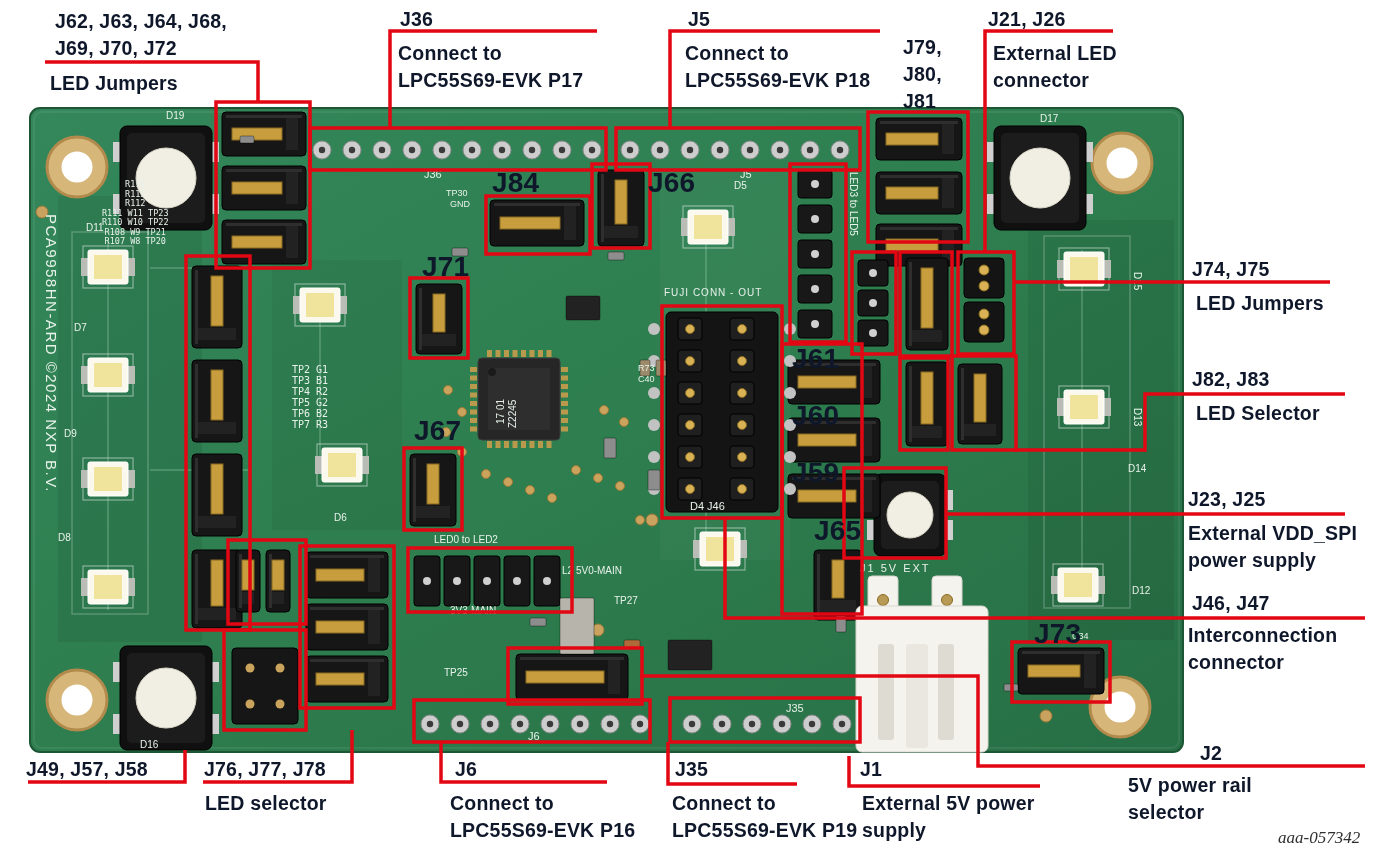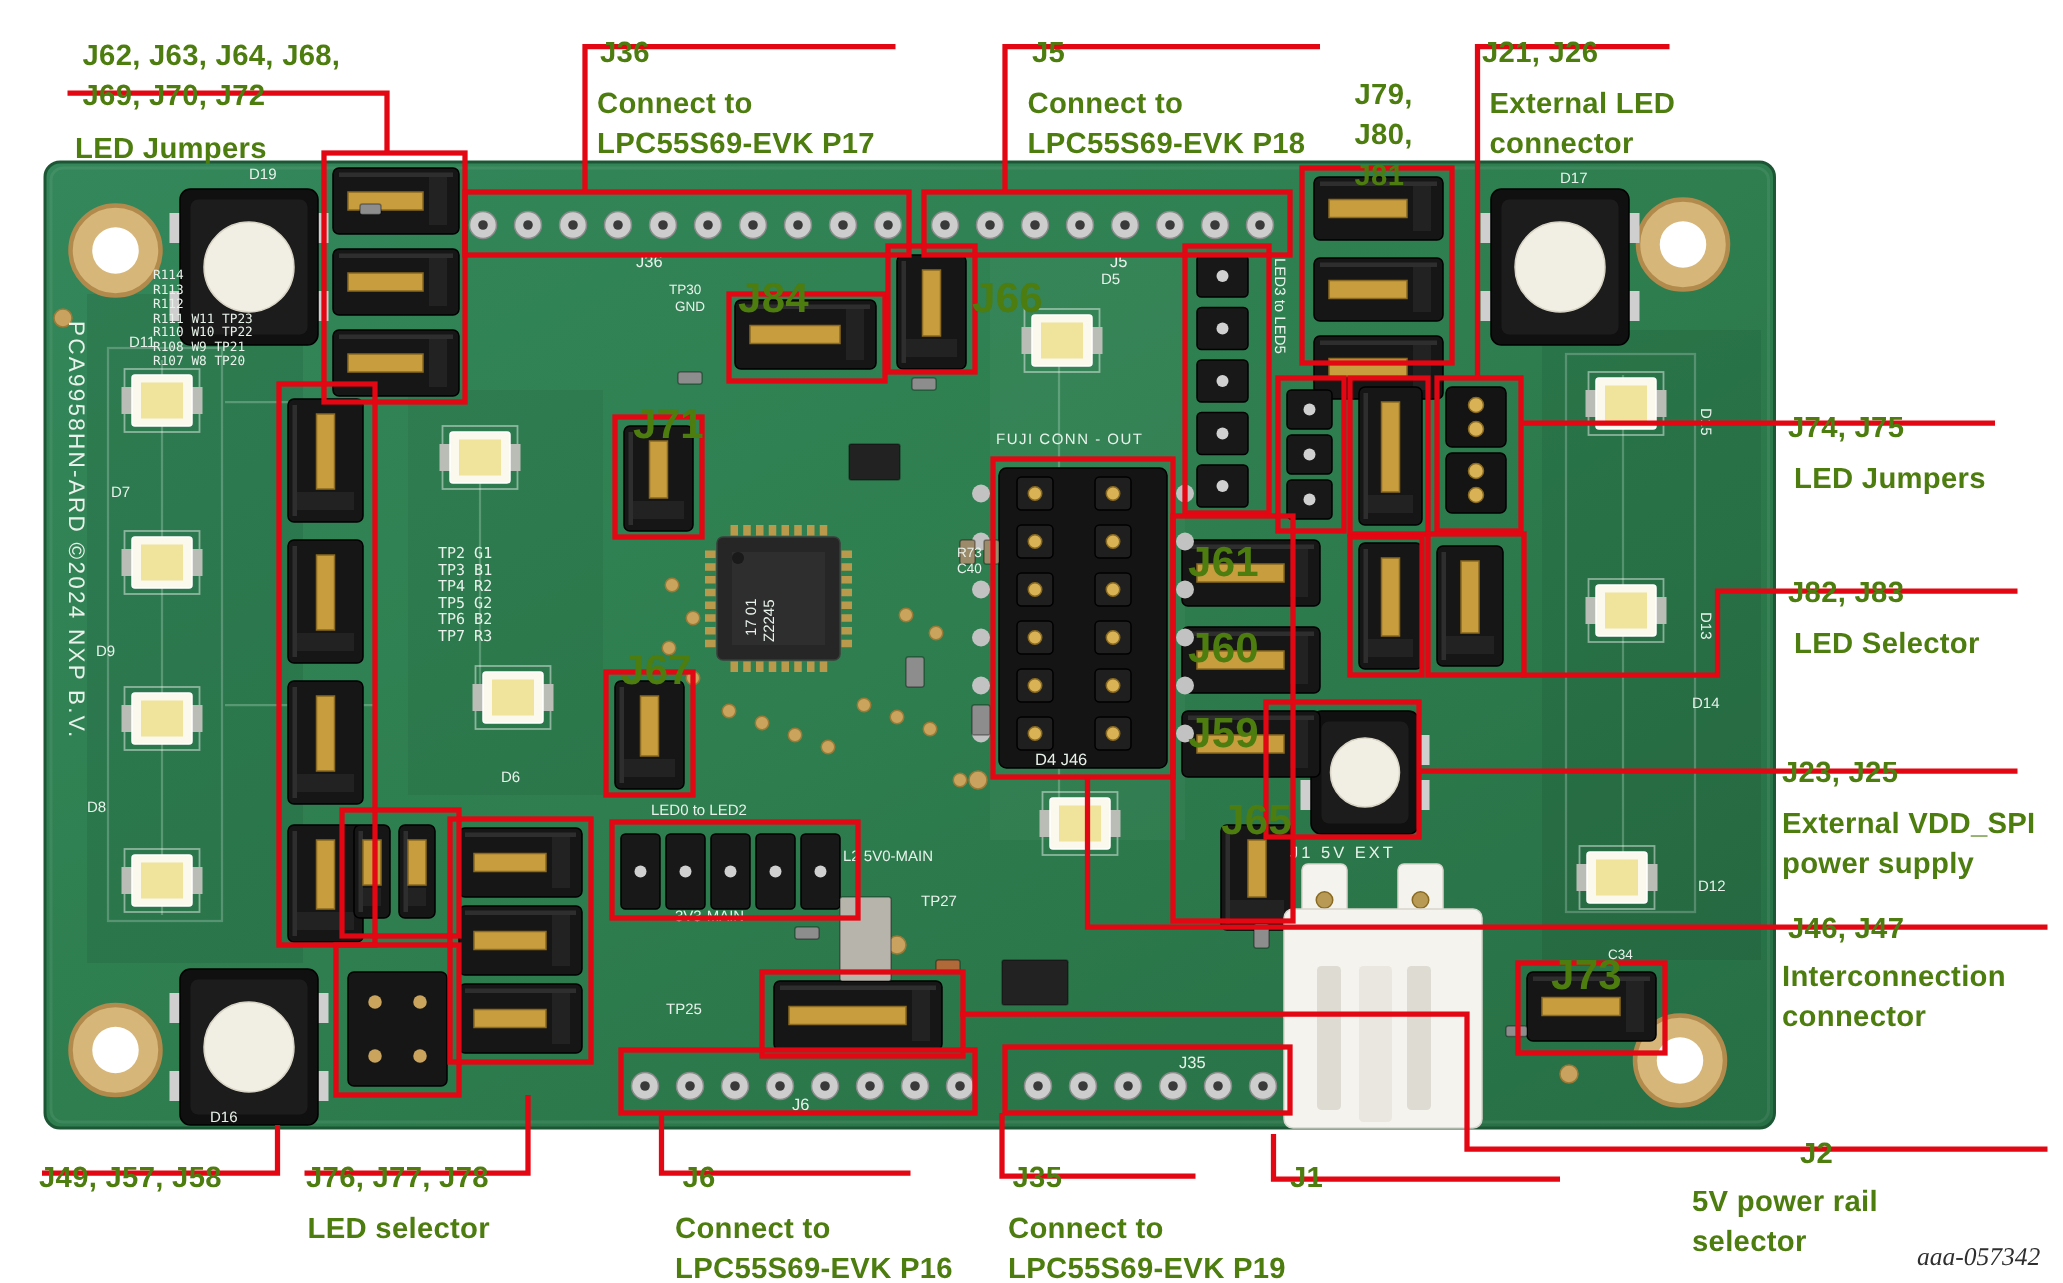--- a/index.html
+++ b/index.html
@@ -1,23 +1,23 @@
 <!DOCTYPE html>
 <html><head>
 <meta charset="utf-8">
 <style>
   html,body{margin:0;padding:0;background:#fff;}
   .stage{position:relative;width:1375px;height:855px;background:#ffffff;overflow:hidden;
          font-family:"Liberation Sans",sans-serif;}
   .stage svg{position:absolute;left:0;top:0;}
-  .co{position:absolute;color:#4d7c0f;font-weight:700;font-size:19.5px;line-height:27px;
-      white-space:pre-line;letter-spacing:.2px;margin-top:16px;}
+  .co{position:absolute;color:#0f172a;font-weight:700;font-size:19.5px;line-height:27px;
+      white-space:pre-line;letter-spacing:.2px;}
   .ob{font-size:28px;line-height:22px;}
   .silk{position:absolute;color:#e8f2ea;font-size:8.5px;line-height:9.5px;white-space:pre-line;
-        font-family:"DejaVu Sans Mono",monospace;}
+        font-family:"DejaVu Sans Mono",monospace;text-align:center;}
   .figid{position:absolute;color:#2f2f2f;font-style:italic;font-size:17px;font-weight:400;
          font-family:"Liberation Serif",serif;}
   text{font-family:"Liberation Sans",sans-serif;fill:#e8f2ea;}
 </style>
 </head>
 <body>
 
 <div class="stage">
 
   <svg width="1375" height="855" viewBox="0 0 1375 855">
@@ -600,20 +600,22 @@
 
   <div class="co" style="left:455px;top:756px">J6</div>
   <div class="co" style="left:450px;top:790px">Connect to
 LPC55S69-EVK P16</div>
 
   <div class="co" style="left:675px;top:756px">J35</div>
   <div class="co" style="left:672px;top:790px">Connect to
 LPC55S69-EVK P19</div>
 
   <div class="co" style="left:860px;top:756px">J1</div>
+  <div class="co" style="left:862px;top:790px">External 5V power
+supply</div>
 
   <div class="co ob" style="left:492px;top:172px">J84</div>
   <div class="co ob" style="left:648px;top:172px">J66</div>
   <div class="co ob" style="left:422px;top:256px">J71</div>
   <div class="co ob" style="left:414px;top:420px">J67</div>
   <div class="co ob" style="left:792px;top:348px">J61</div>
   <div class="co ob" style="left:792px;top:405px">J60</div>
   <div class="co ob" style="left:792px;top:462px">J59</div>
   <div class="co ob" style="left:814px;top:520px">J65</div>
   <div class="co ob" style="left:1034px;top:623px">J73</div>

